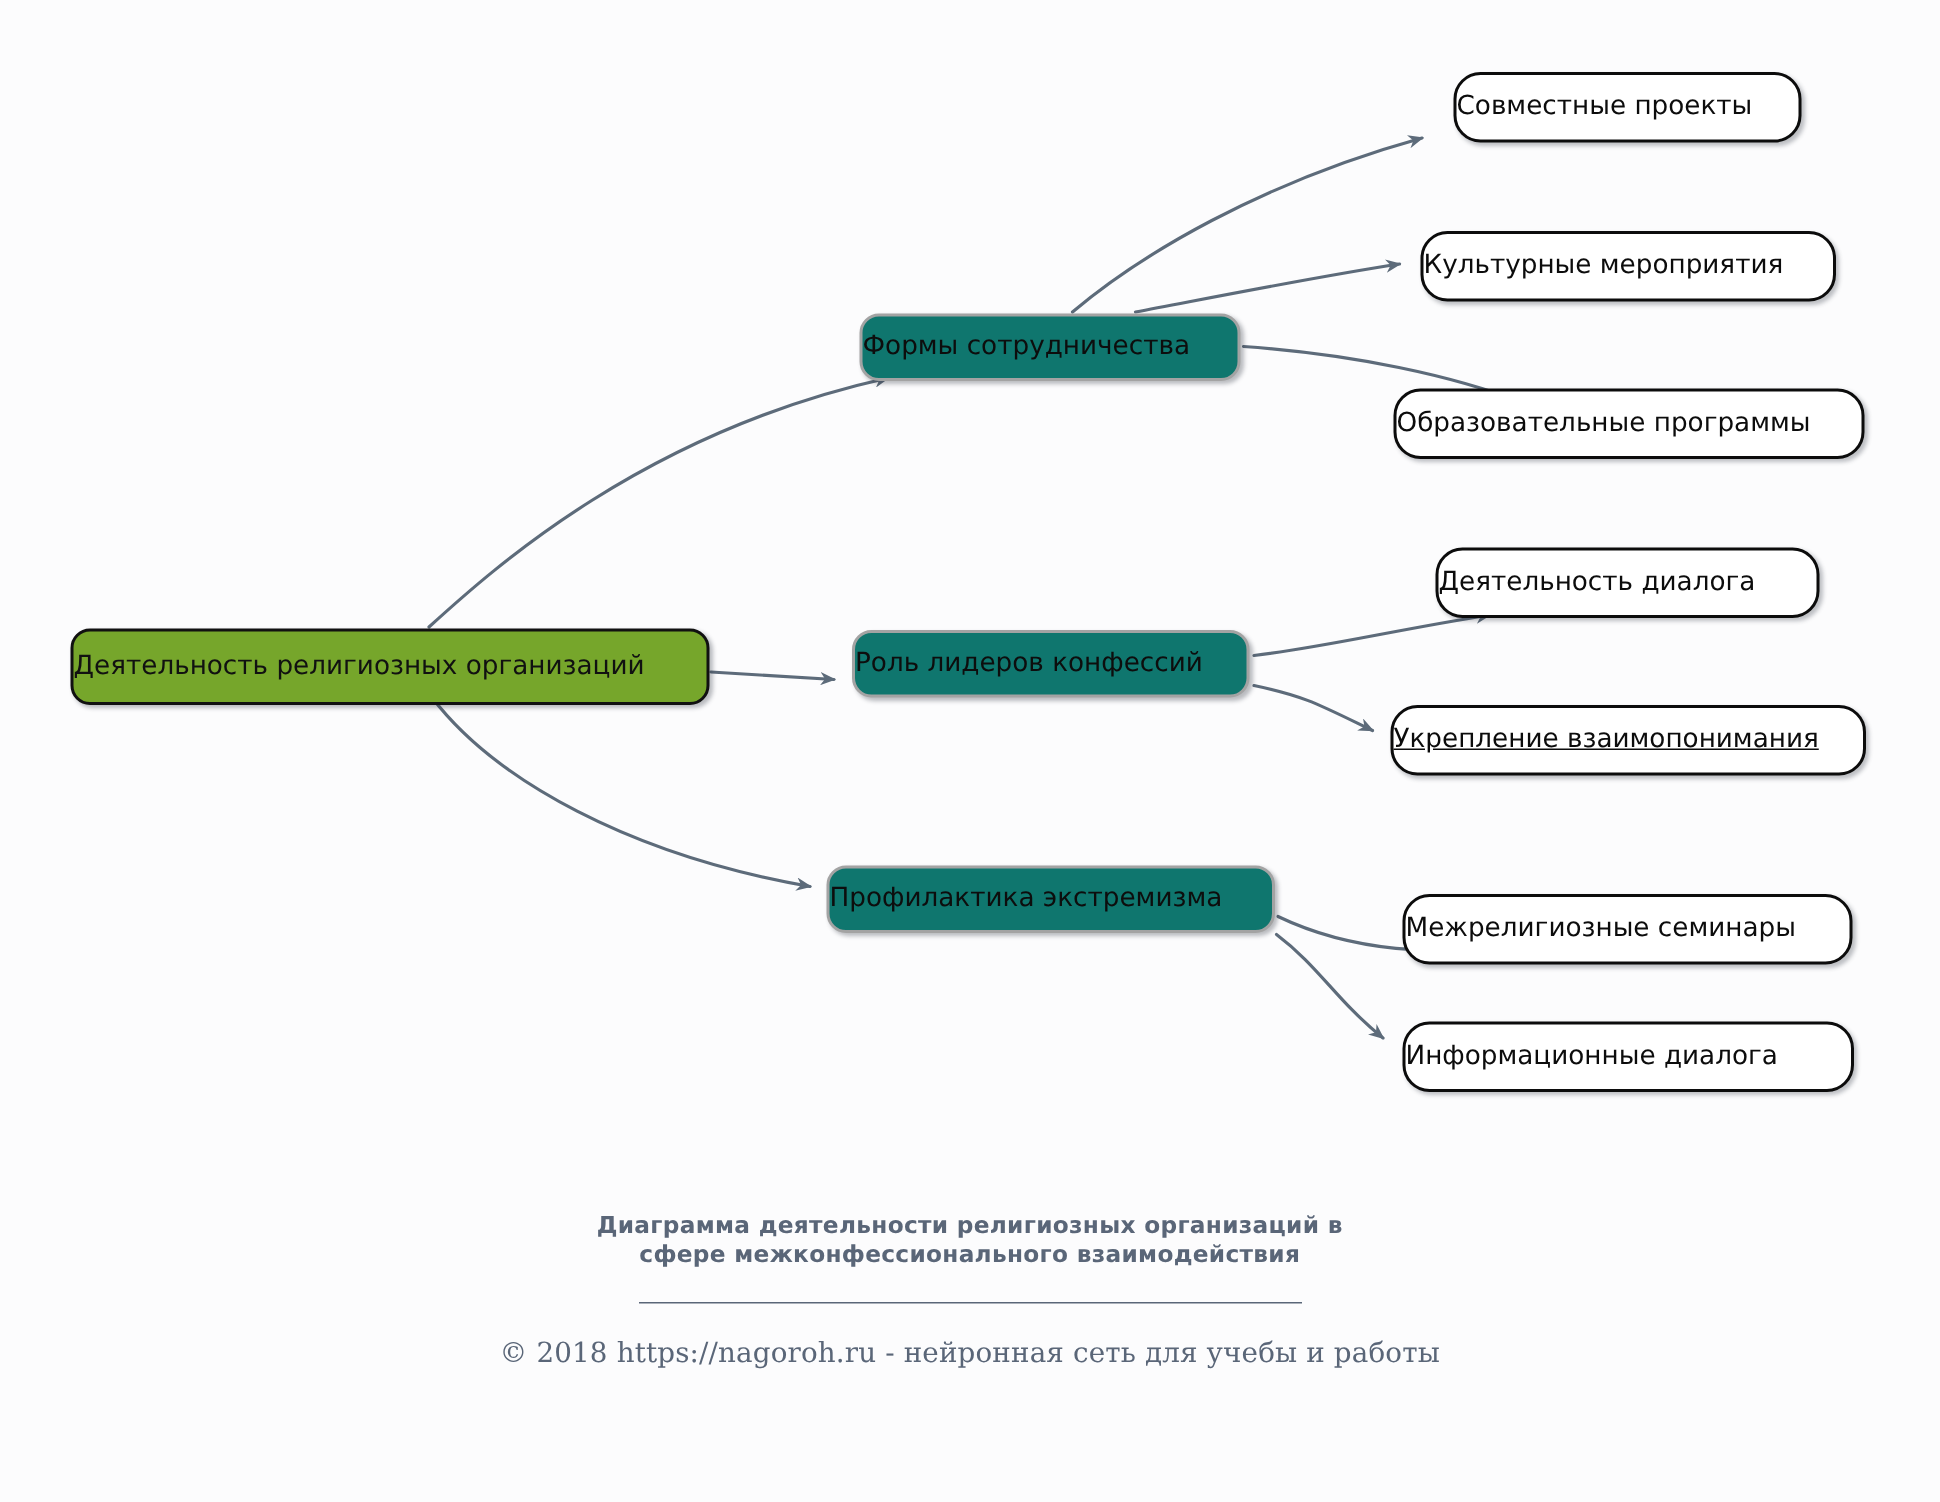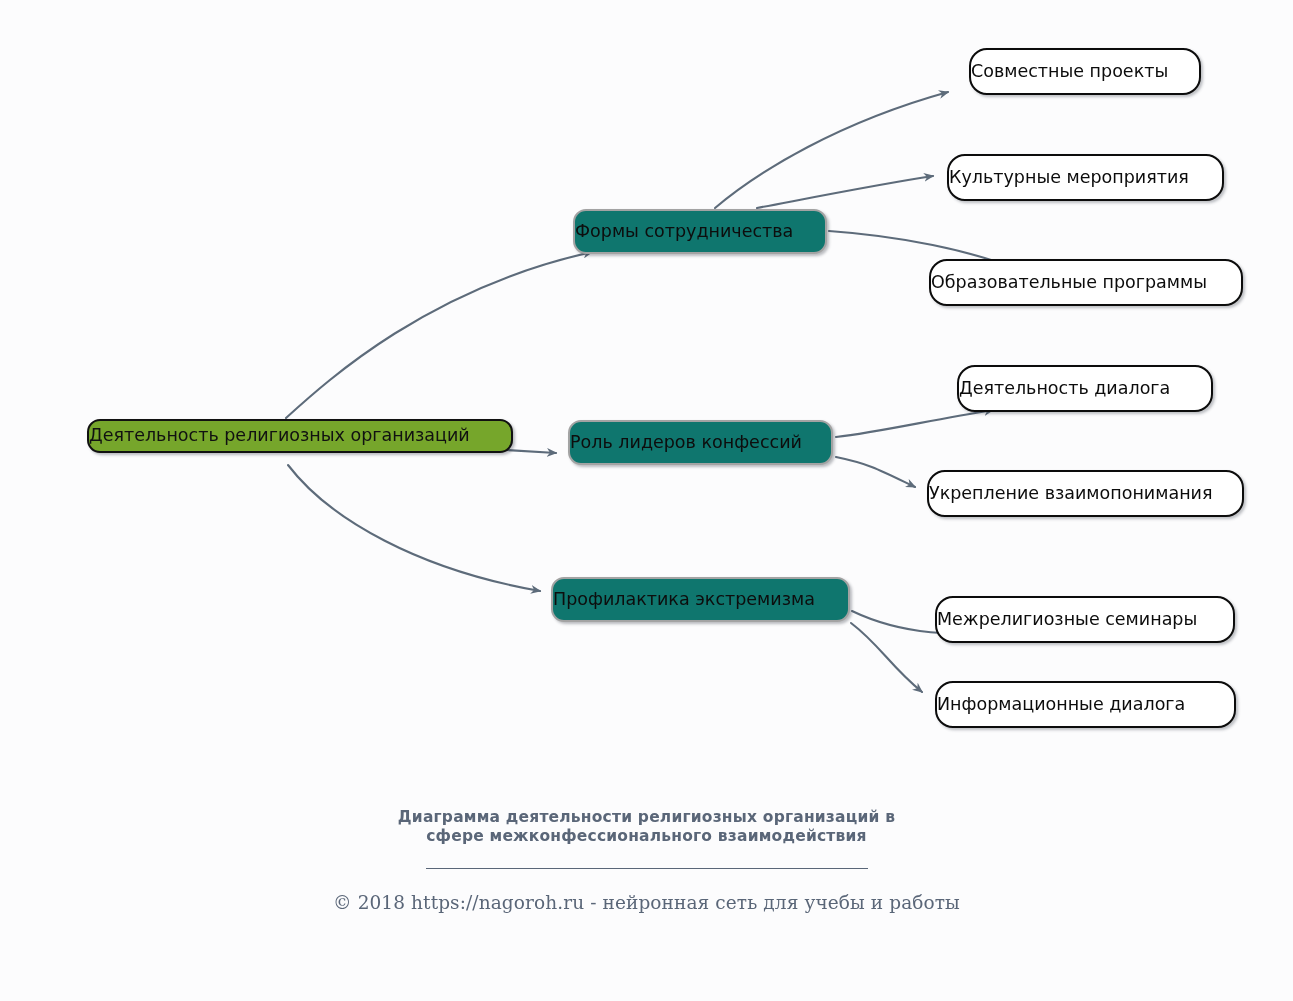--- a/index.html
+++ b/index.html
@@ -116,21 +116,21 @@
       <path d="M829,231 C900,236 970,250 1022,271" marker-end="url(#arrow)"></path>
 
       <path d="M836,437 C880,432 930,420 993,410" marker-end="url(#arrow)"></path>
       <path d="M836,457 C870,464 880,470 915,487" marker-end="url(#arrow)"></path>
 
       <path d="M852,611 C900,634 960,639 1013,628" marker-end="url(#arrow)"></path>
       <path d="M851,623 C880,645 890,666 922,692" marker-end="url(#arrow)"></path>
     </g>
   </svg>
 
-  <div class="node node-root" style="left:47px; top:419px; width:426px; height:34px;margin-left:40px;">
+  <div class="node node-root" style="left:47px; top:419px; width:426px; height:51px;">
     <span>Деятельность религиозных организаций</span>
   </div>
 
   <div class="node node-branch" style="left:573px; top:209px; width:254px; height:45px;">
     <span>Формы сотрудничества</span>
   </div>
 
   <div class="node node-branch" style="left:568px; top:420px; width:265px; height:45px;">
     <span>Роль лидеров конфессий</span>
   </div>
@@ -148,21 +148,21 @@
   </div>
 
   <div class="node node-leaf" style="left:947px; top:154px; width:277px; height:47px;">
     <span>Культурные мероприятия</span>
   </div>
 
   <div class="node node-leaf" style="left:957px; top:365px; width:256px; height:47px;">
     <span>Деятельность диалога</span>
   </div>
 
-  <div class="node node-leaf" style="left:927px; top:470px; width:317px; height:47px;">
+  <div class="node node-leaf" style="left:927px; top:470px; width:317px; height:47px;text-decoration:underline;">
     <span>Укрепление взаимопонимания</span>
   </div>
 
   <div class="node node-leaf" style="left:935px; top:576px; width:300px; height:47px;margin-top:20px;">
     <span>Межрелигиозные семинары</span>
   </div>
 
   <div class="node node-leaf" style="left:935px; top:681px; width:301px; height:47px;">
     <span>Информационные диалога</span>
   </div>

